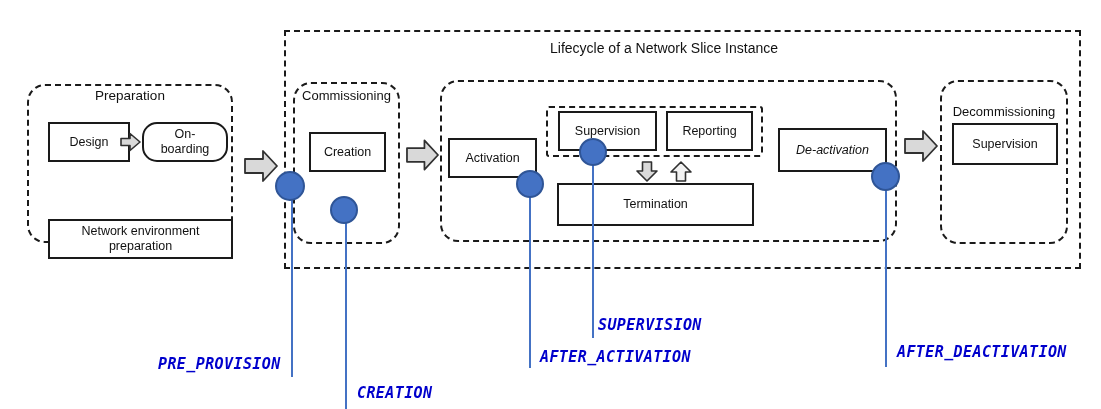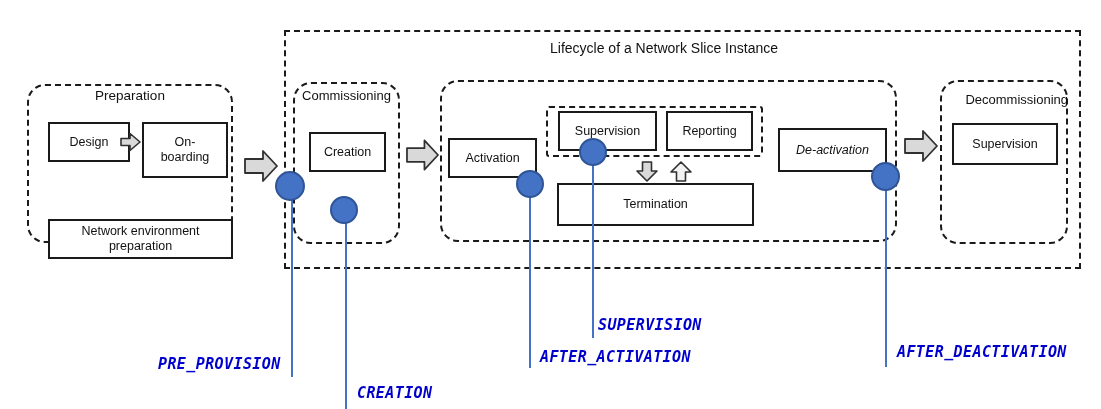--- a/index.html
+++ b/index.html
@@ -44,21 +44,21 @@
   <div class="group-title" style="left:27px; top:88px; width:206px;">Preparation</div>
 
   <div class="solid-box" style="left:48px; top:122px; width:82px; height:40px;">
     <span class="inner-text">Design</span>
   </div>
 
   <svg class="arrow-svg" style="left:120px; top:131px;" width="21" height="22" viewBox="0 0 21 22">
     <polygon points="1,7.5 10,7.5 10,2.5 20,11 10,19.5 10,14.5 1,14.5" fill="#D9D9D9" stroke="#303030" stroke-width="1.6" stroke-linejoin="round"></polygon>
   </svg>
 
-  <div class="solid-box" style="left:142px; top:122px; width:86px; height:56px;">
+  <div class="solid-box" style="left:142px; top:122px; width:86px; height:40px;border-radius:15px;">
     <span class="inner-text" style="width:58px;">On-boarding</span>
   </div>
 
   <div class="solid-box" style="left:48px; top:181px; width:185px; height:40px;margin-top:38px;">
     <span class="inner-text" style="width:145px;">Network environment preparation</span>
   </div>
 
   <svg class="arrow-svg" style="left:244px; top:148px;" width="34" height="36" viewBox="0 0 34 36">
     <polygon points="1,11 19,11 19,3 33,18 19,33 19,25 1,25" fill="#D9D9D9" stroke="#303030" stroke-width="1.8" stroke-linejoin="round"></polygon>
   </svg>
@@ -106,21 +106,21 @@
 
   <div class="solid-box" style="left:778px; top:128px; width:109px; height:44px;font-style:italic;">
     <span class="inner-text">De-activation</span>
   </div>
 
   <svg class="arrow-svg" style="left:904px; top:127px;" width="34" height="38" viewBox="0 0 34 36">
     <polygon points="1,11 19,11 19,3 33,18 19,33 19,25 1,25" fill="#D9D9D9" stroke="#303030" stroke-width="1.8" stroke-linejoin="round"></polygon>
   </svg>
 
   <div class="group" style="left:940px; top:80px; width:128px; height:164px;"></div>
-  <div class="group-title" style="left:940px; top:92px; width:128px; font-size:13px;text-align:right;">Decommissioning</div>
+  <div class="group-title" style="left:940px; top:104px; width:128px; font-size:13px;">Decommissioning</div>
 
   <div class="solid-box" style="left:952px; top:123px; width:106px; height:42px;">
     <span class="inner-text">Supervision</span>
   </div>
 
   <div class="vline" style="left:291px; top:198px; height:179px;"></div>
   <div class="vline" style="left:345px; top:222px; height:187px;"></div>
   <div class="vline" style="left:529px; top:196px; height:172px;"></div>
   <div class="vline" style="left:592px; top:164px; height:174px;"></div>
   <div class="vline" style="left:885px; top:189px; height:178px;"></div>

